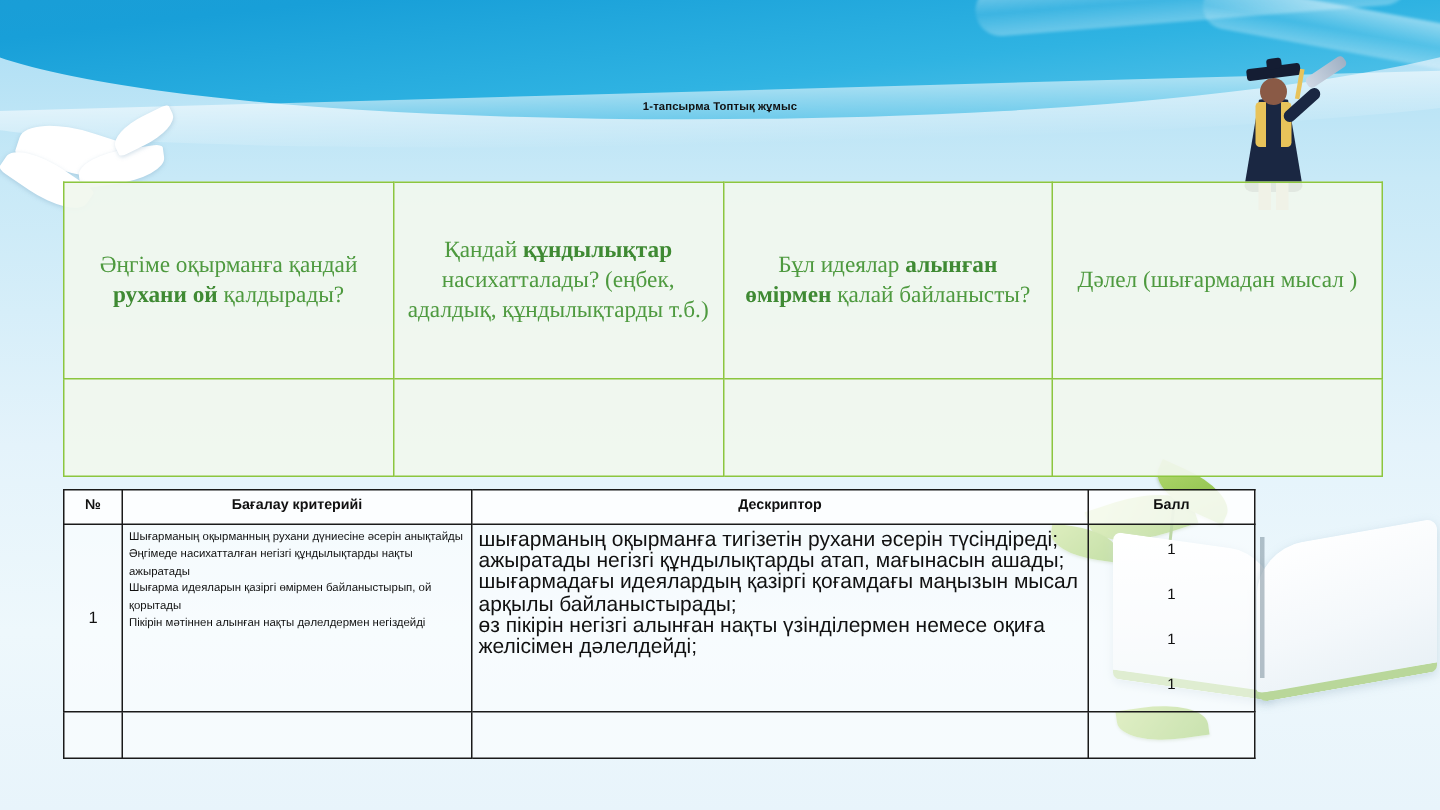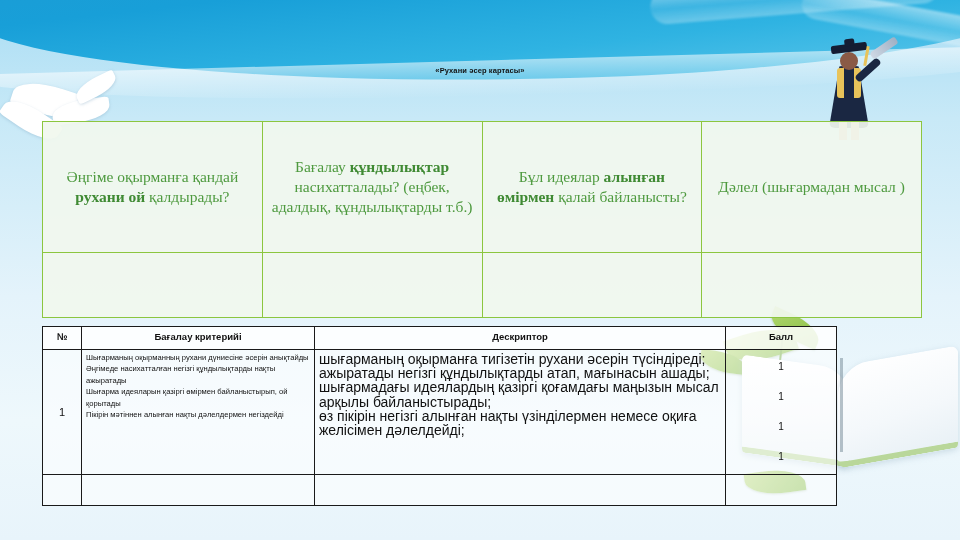--- a/index.html
+++ b/index.html
@@ -288,31 +288,31 @@
   <div class="leaf lf3"></div>
   <div class="stem"></div>
   <div class="book">
     <div class="page pl"></div>
     <div class="page pr"></div>
     <div class="spine"></div>
   </div>
   <div class="leaf lf4"></div>
 
   <div class="title">
-    <div>«Рухани әсер картасы»</div>
+    <div>1-тапсырма Топтық жұмыс</div>
   </div>
 
   <table class="tbl1">
     <tbody>
       <tr class="hrow">
         <td>
           <span>Әңгіме оқырманға қандай </span><b>рухани ой</b><span> қалдырады?</span>
         </td>
         <td>
-          <span>Бағалау </span><b>құндылықтар</b><span> насихатталады? (еңбек, адалдық, құндылықтарды т.б.)</span>
+          <span>Қандай </span><b>құндылықтар</b><span> насихатталады? (еңбек, адалдық, құндылықтарды т.б.)</span>
         </td>
         <td>
           <span>Бұл идеялар </span><b>алынған өмірмен</b><span> қалай байланысты?</span>
         </td>
         <td>
           <span>Дәлел (шығармадан мысал )</span><b></b><span></span>
         </td>
       </tr>
       <tr class="erow">
         <td></td>

